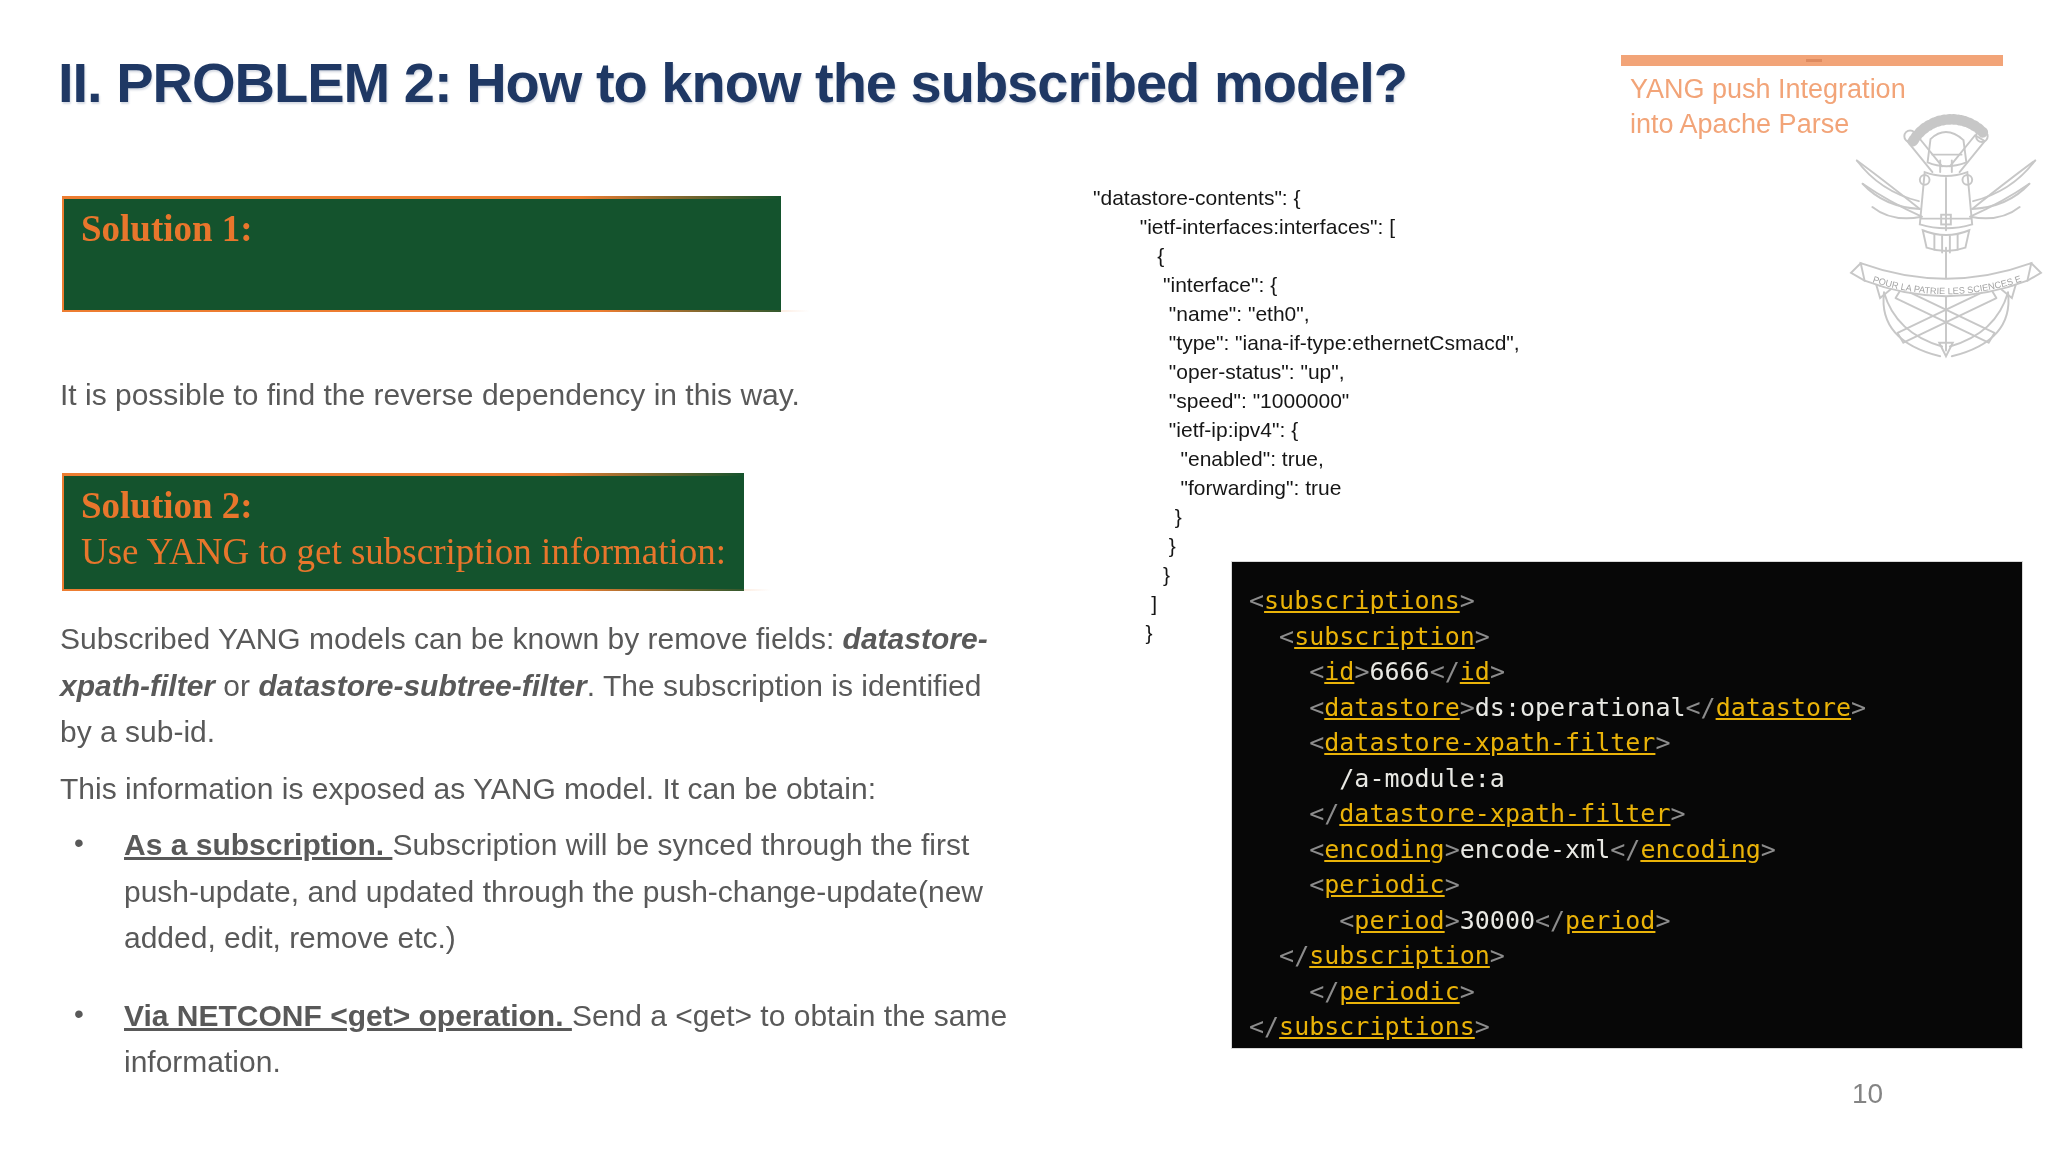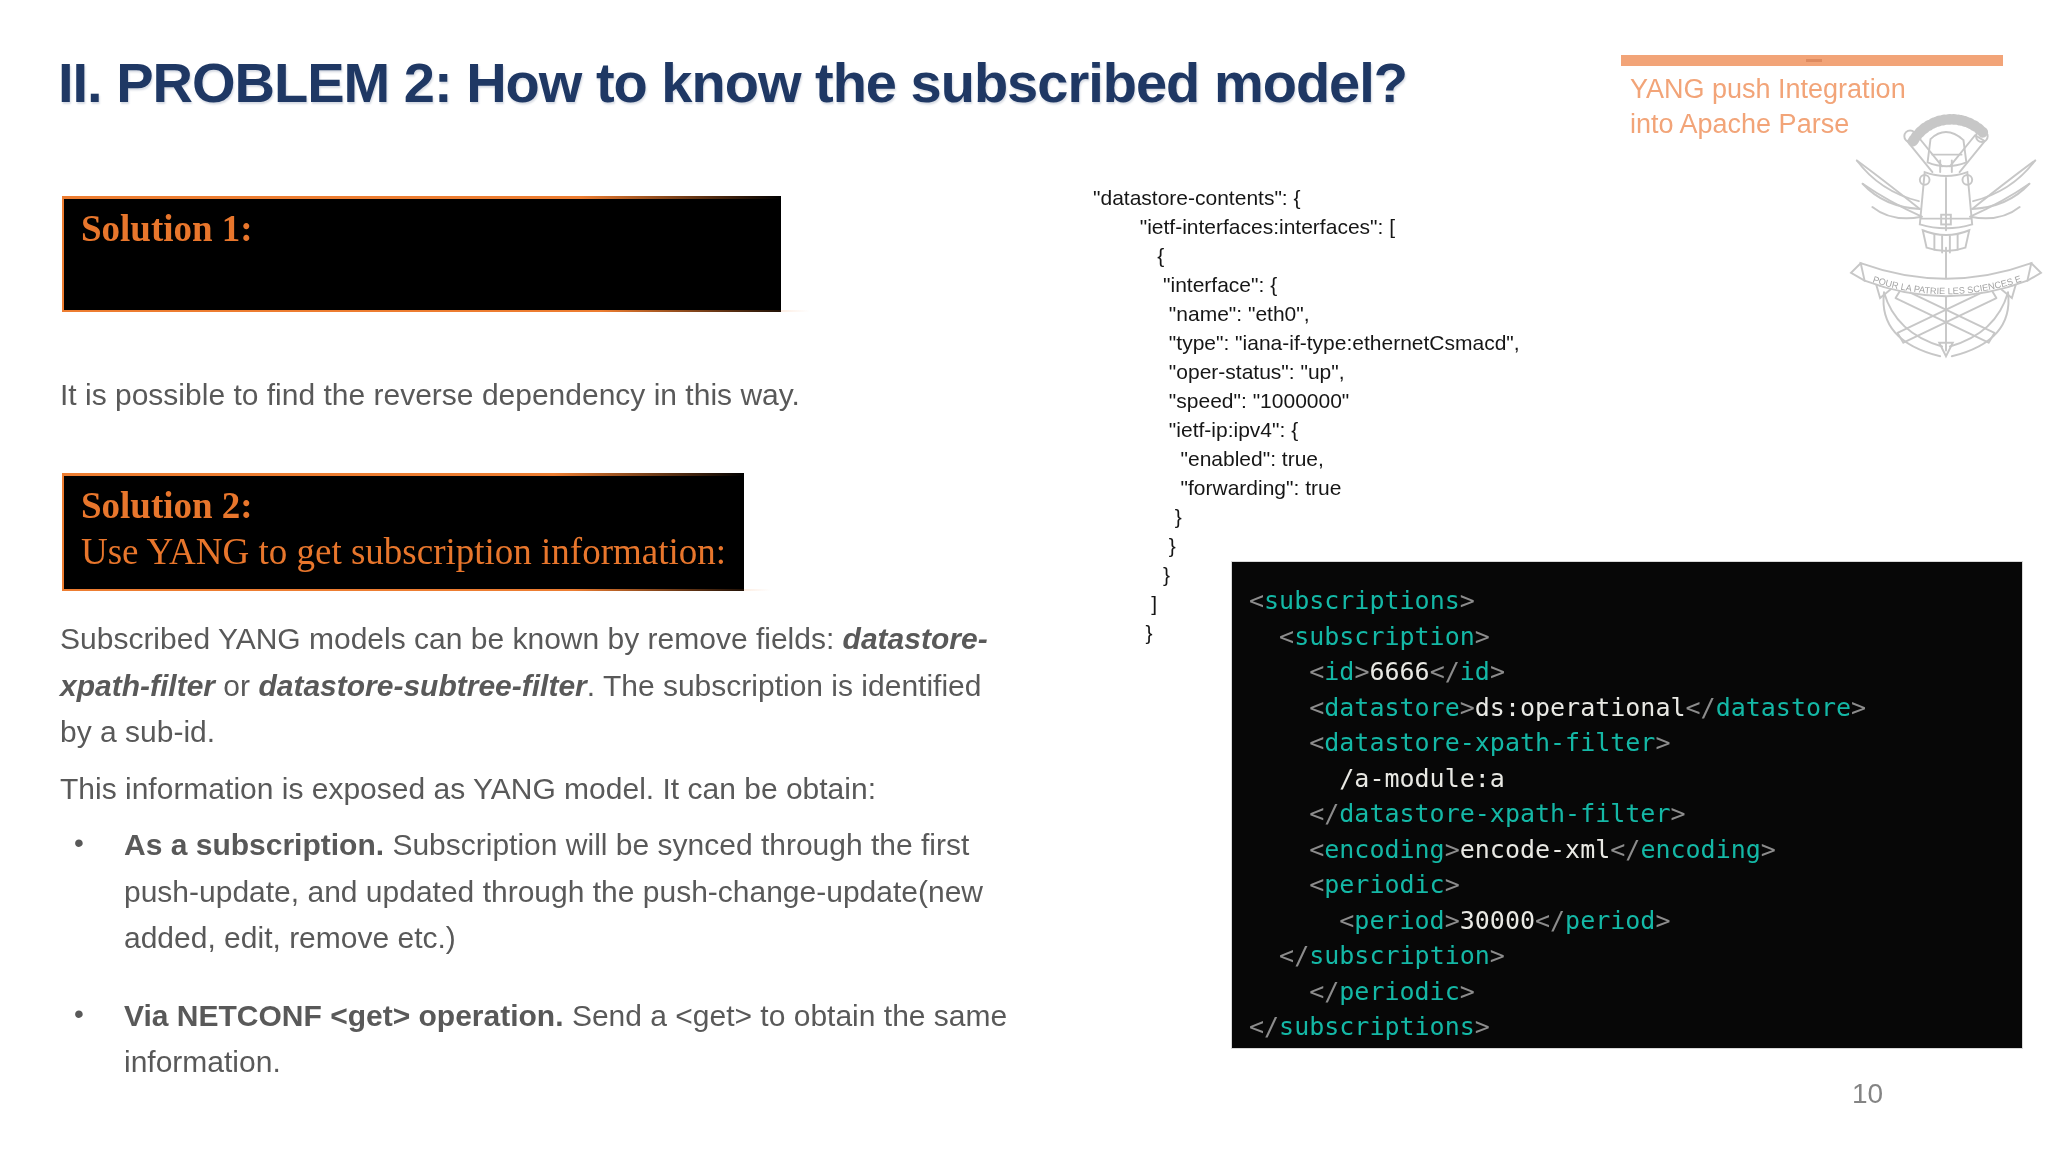--- a/index.html
+++ b/index.html
@@ -15,57 +15,57 @@
   
   .brand-bar{left:1621px;top:55px;width:382px;height:11px;background:#F2A478;}
   .brand-tick{position:absolute;left:185px;top:4px;width:16px;height:3px;background:#DE8B60;}
   .brand-tagline{left:1630px;top:72px;width:400px;font-size:27px;font-weight:normal;
     color:#F2A478;line-height:35px;}
 
   
   .emblem{left:1848px;top:112px;}
 
   
-  .sol-box{left:62px;border-left:2.5px solid #ED7D31;padding:10px 0 0 17px;background:#000000;}
+  .sol-box{left:62px;border-left:2.5px solid #ED7D31;padding:10px 0 0 17px;background:#14532d;}
   .sol-box::before,.sol-box::after{content:"";position:absolute;height:2.5px;left:0;
     background:linear-gradient(to right,#ED7D31 72%,rgba(237,125,49,0));}
   .sol-box::before{top:0;width:100%;}
   .sol-box::after{bottom:0;width:104%;}
   .sol1{top:196px;width:700px;height:106px;}
   .sol2{top:473px;width:663px;height:108px;}
   .sol-heading{font-family:"Liberation Serif",serif;font-weight:bold;font-size:37px;
     color:#E8762C;line-height:45px;}
   .sol-sub{font-family:"Liberation Serif",serif;font-size:37px;color:#E8762C;line-height:47px;}
 
   
   .body-text{color:#595959;font-size:30px;line-height:46.5px;margin:0;}
   .p-sol1{left:60px;top:339px;width:830px;margin-top:33px;}
   .p-para1{left:60px;top:616px;width:955px;}
   .p-para2{left:60px;top:766px;width:1000px;}
-  .seg-b{font-weight:bold;}
+  .seg-b{font-weight:bold;text-decoration:underline;}
   .seg-bi{font-weight:bold;font-style:italic;}
 
   
   .bullets{left:60px;top:822px;width:980px;margin:0;padding:0;list-style:none;}
   .bullets li{position:relative;padding-left:64px;width:900px;
     color:#595959;font-size:30px;line-height:46.5px;margin-bottom:31px;}
   .bullets li .dot{position:absolute;left:14px;top:-2px;font-size:28px;color:#595959;}
 
   
   .json-snippet{left:1093px;top:183px;margin:0;
     font-family:"Liberation Sans",sans-serif;font-size:21px;line-height:29px;
     color:#161616;white-space:pre;}
 
   
   .terminal{left:1232px;top:562px;width:790px;height:486px;background:#070707;
     box-sizing:border-box;padding:21px 8px 0 17px;box-shadow:0 0 0 1px #d9d9d9;}
   .terminal .term-line{font-family:"DejaVu Sans Mono",monospace;font-size:25px;
     line-height:35.5px;white-space:pre;}
   .tk-p{color:#8C8C8C;}
-  .tk-t{color:#14b8a6;}
+  .tk-t{color:#eab308;text-decoration:underline;}
   .tk-v{color:#E9E9E4;}
 
   
   .page-number{left:1852px;top:1078px;width:60px;font-size:28px;color:#848484;}
 </style>
 </head>
 <body>
 
 <div class="abs slide-title">II. PROBLEM 2: How to know the subscribed model?</div>
 

